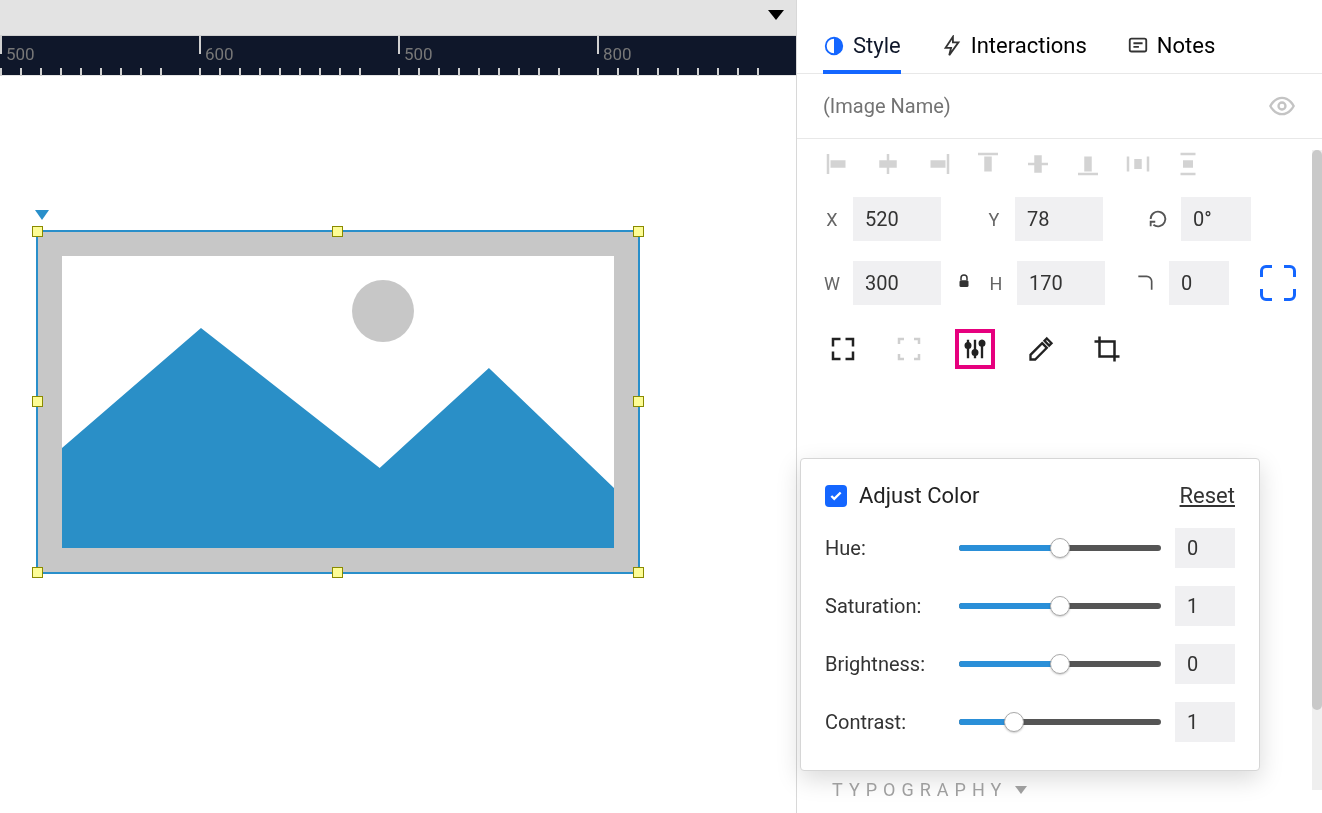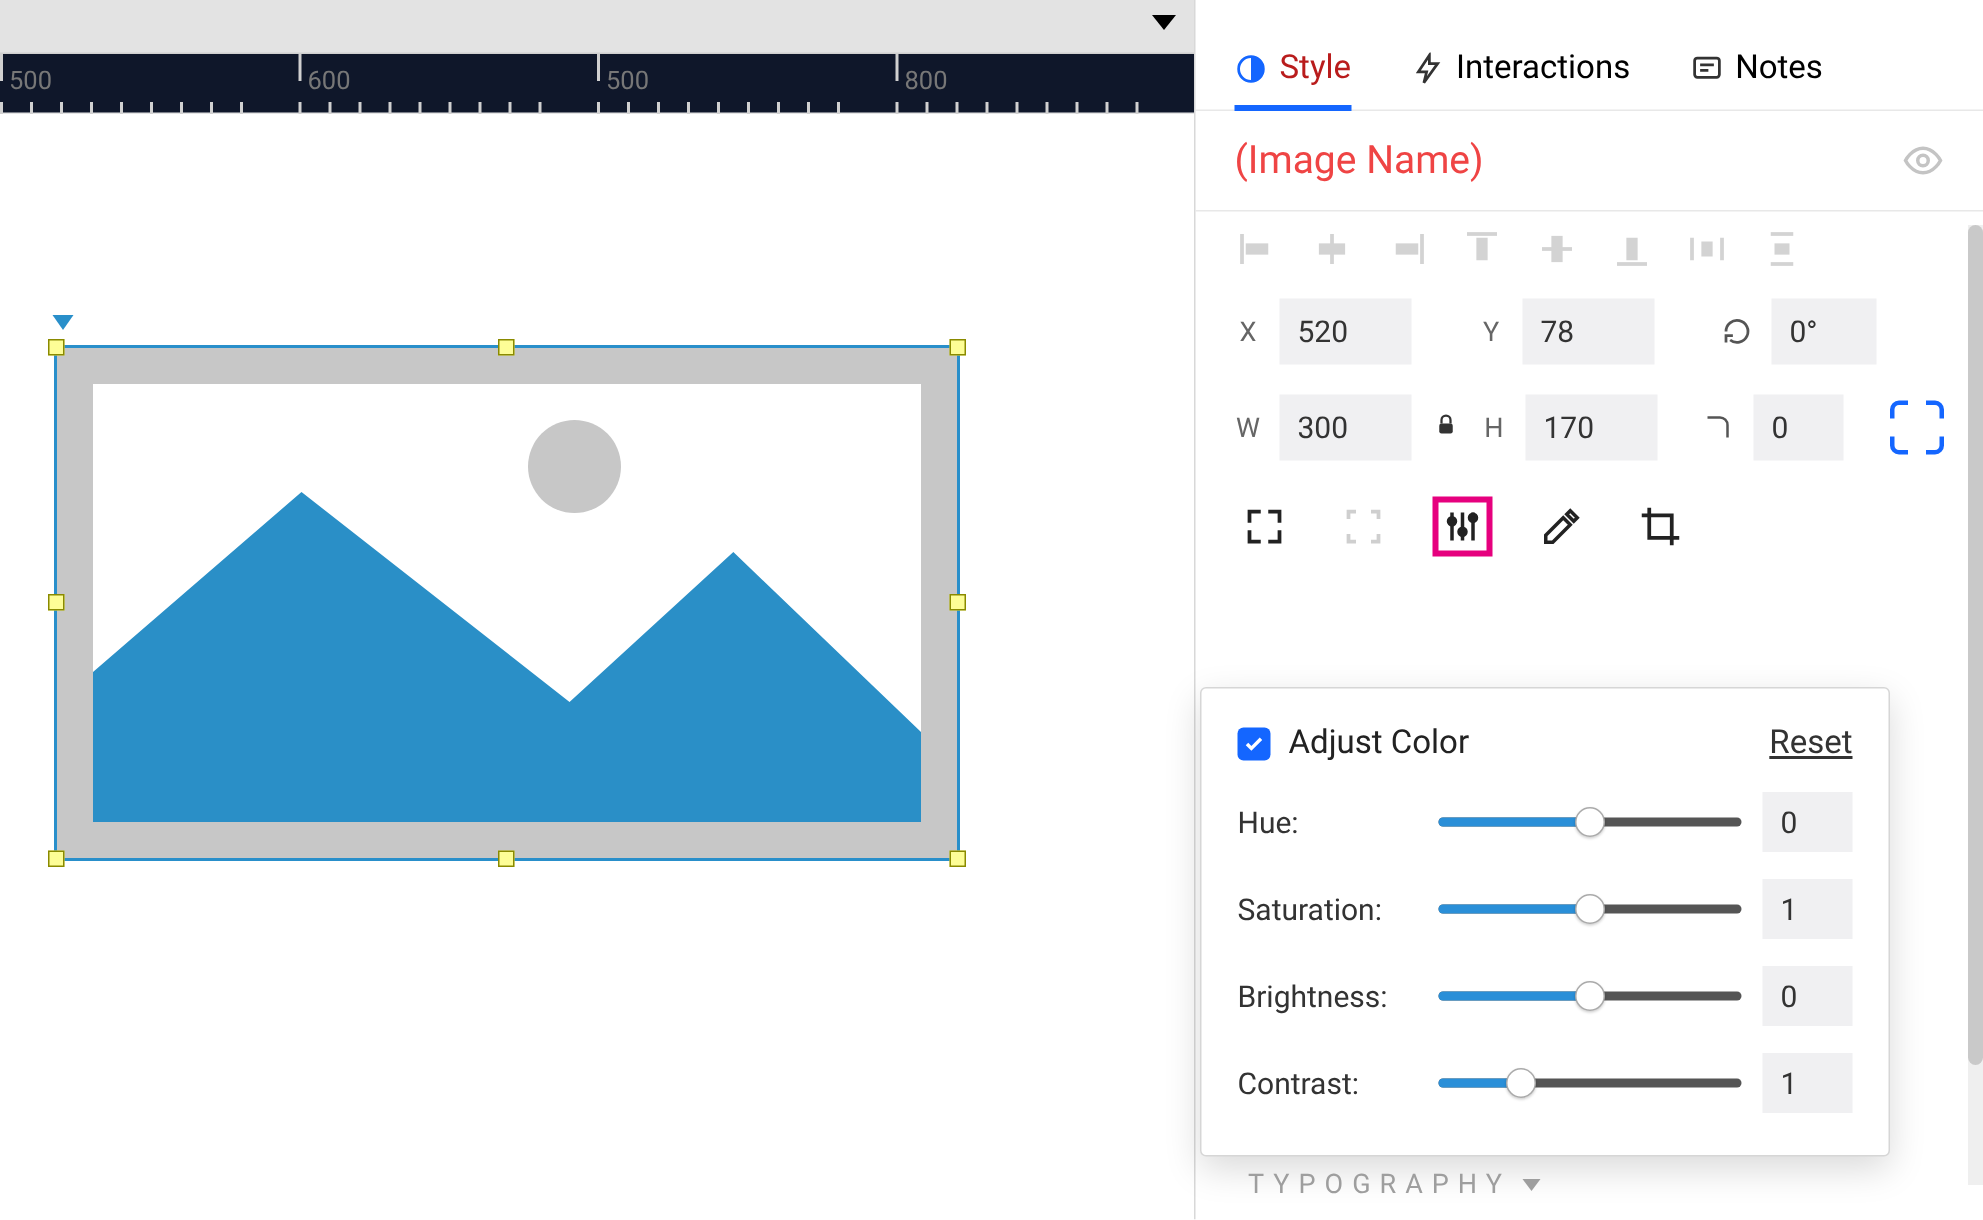--- a/index.html
+++ b/index.html
@@ -33,26 +33,26 @@
   .handle { position:absolute; width:11px; height:11px; background:#fdfd96; border:1.5px solid #8a8a00; }
   .h-tl{left:-6px;top:-6px;} .h-tm{left:50%;top:-6px;margin-left:-6px;} .h-tr{right:-6px;top:-6px;}
   .h-ml{left:-6px;top:50%;margin-top:-6px;} .h-mr{right:-6px;top:50%;margin-top:-6px;}
   .h-bl{left:-6px;bottom:-6px;} .h-bm{left:50%;bottom:-6px;margin-left:-6px;} .h-br{right:-6px;bottom:-6px;}
   .rot-indicator { position:absolute; left:-3px; top:-22px; width:0;height:0; border-left:7px solid transparent;border-right:7px solid transparent;border-top:10px solid #298fca; }
 
   
   .panel { position:absolute; top:0; right:0; width:526px; height:813px; background:#fff; border-left:1px solid #d8d8d8; }
   .tabs { display:flex; align-items:center; gap:40px; padding:18px 26px 0 26px; border-bottom:1px solid #e8e8e8; height:74px; }
   .tab { display:flex; align-items:center; gap:8px; font-size:22px; color:#000000; cursor:pointer; height:100%; position:relative; }
-  .tab.active { color:#b91c1c; }
+  .tab.active { color:#0f172a; }
   .tab.active::after { content:""; position:absolute; left:0; right:0; bottom:-1px; height:4px; background:#1466ff; }
   .tab svg { width:22px; height:22px; }
 
   .name-row { display:flex; align-items:center; padding:18px 26px; border-bottom:1px solid #e8e8e8; }
-  .name-row .nm { flex:1; color:#ef4444; font-size:26px; }
+  .name-row .nm { flex:1; color:#737373; font-size:20px; }
   .eye { color:#bdbdbd; }
   .align-row { display:flex; gap:20px; padding:10px 26px 8px; color:#d3d3d3; }
   .align-row svg { width:30px; height:30px; }
 
   .field-row { display:flex; align-items:center; gap:12px; padding:10px 26px; font-size:20px; color:#555; }
   .lbl { width:18px; text-align:center; color:#666; font-size:18px; }
   .fld { width:88px; height:44px; background:#f0f0f2; display:flex; align-items:center; padding:0 12px; font-size:20px; color:#333; }
   .lock { width:22px; color:#333; text-align:center; }
   .rot-icn, .rad-icn { color:#555; width:22px; display:inline-flex; }
   .focus-frame { width:36px;height:36px; border:3px solid #1466ff; border-radius:6px; position:relative; margin-left:auto;}

